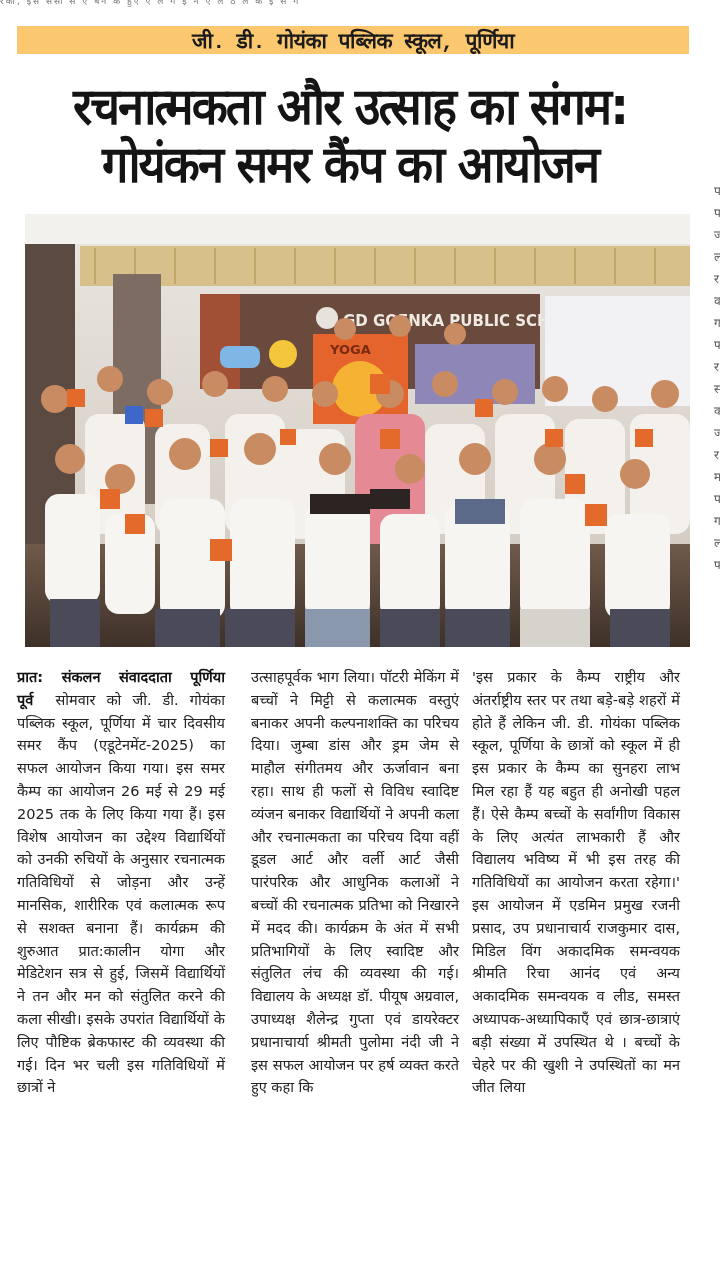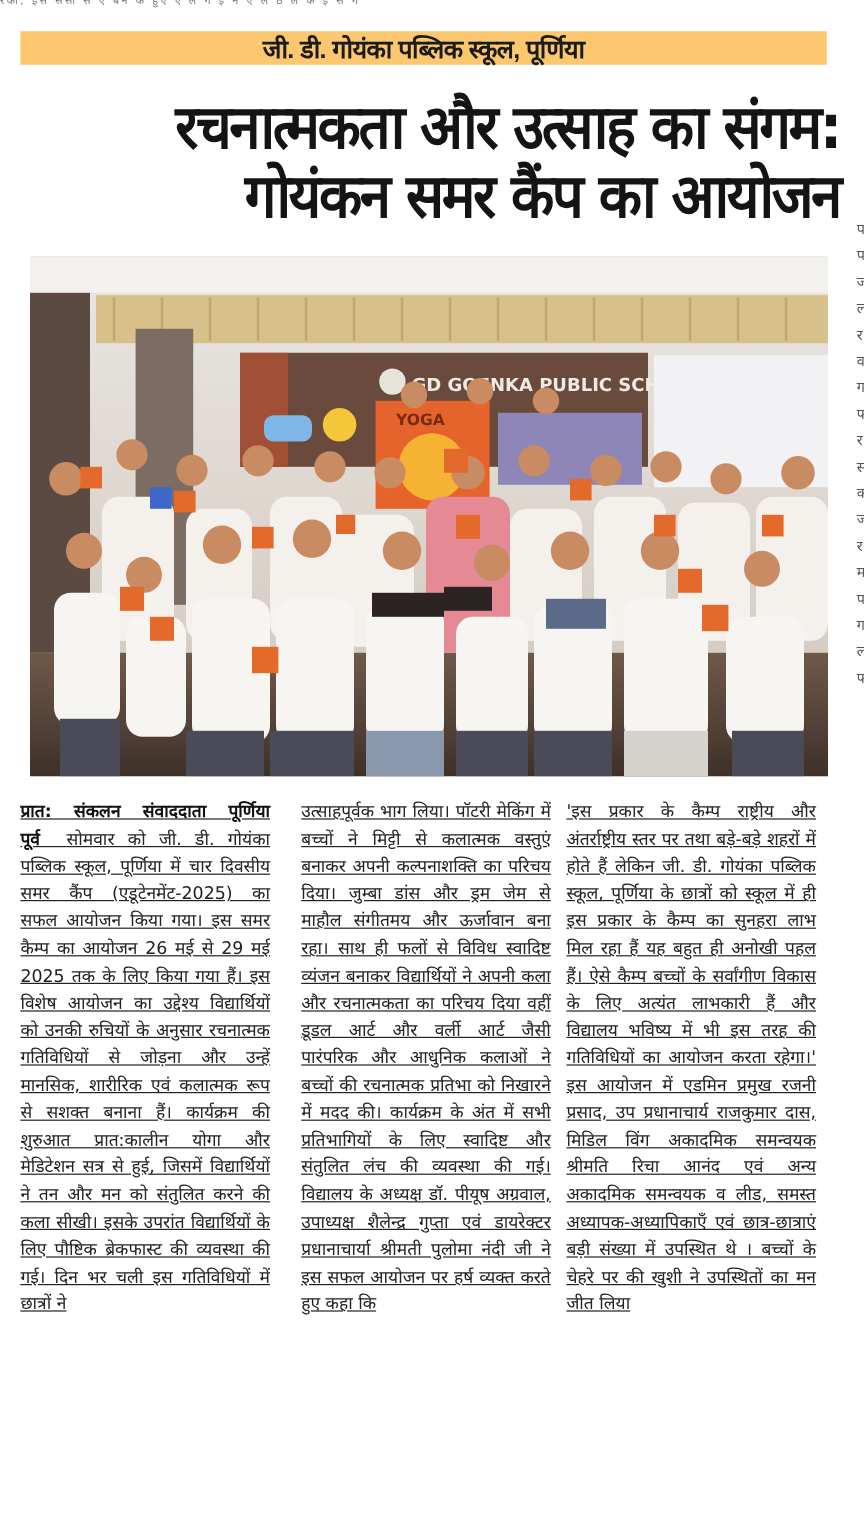--- a/index.html
+++ b/index.html
@@ -2,33 +2,33 @@
 <html><head>
 <meta charset="utf-8">
 <style>
   html, body { margin: 0; padding: 0; background: #ffffff; }
   body { width: 720px; height: 1267px; position: relative; overflow: hidden; font-family: "DejaVu Sans", sans-serif; color: #1a1a1a; }
 
   .top-strip { position: absolute; left: 0; top: 0; width: 597px; height: 8px; overflow: hidden; }
   .top-strip span { display: block; font-size: 9px; line-height: 6px; color: #777; white-space: nowrap; letter-spacing: 2px; margin-top: -2px; }
 
   .kicker { position: absolute; left: 17px; top: 26px; width: 672px; height: 28px; background: #fbc86f; display: flex; align-items: center; justify-content: center; }
-  .kicker span { font-family: Liberation Sans, sans-serif; font-weight: bold; font-size: 21px; color: #1b1b1b; letter-spacing: -0.5px; }
-
-  .headline { position: absolute; left: 20px; top: 78px; width: 680px; text-align: right; }
+  .kicker span { font-family: Liberation Mono, monospace; font-weight: bold; font-size: 21px; color: #1b1b1b; letter-spacing: -0.5px; }
+
+  .headline { position: absolute; left: 10px; top: 78px; width: 680px; text-align: center; }
   .headline .line { display: block; font-family: "DejaVu Sans", sans-serif; font-weight: bold; color: #141414; font-size: 47px; line-height: 58px; letter-spacing: -2px; transform: scaleY(1.08); white-space: nowrap; }
 
   .photo { position: absolute; left: 25px; top: 214px; width: 665px; height: 433px; overflow: hidden; background: #b49577; }
   .photo svg { display: block; }
 
   .col { position: absolute; top: 666px; font-family: "DejaVu Sans", sans-serif; font-size: 14.5px; line-height: 22.8px; color: #222; text-align: justify; text-align-last: left; }
   .col1 { left: 17px; width: 208px; }
   .col2 { left: 251px; width: 208px; }
   .col3 { left: 472px; width: 208px; }
-  .col p { margin: 0; text-decoration: underline; }
+  .col p { margin: 0; }
   .byline { font-weight: bold; color: #111; }
 
   .edge { position: absolute; left: 712px; top: 180px; width: 8px; height: 1080px; overflow: hidden; }
   .edge span { display: block; font-size: 12px; line-height: 22px; color: #555; margin-left: 2px; }
 </style>
 </head>
 <body>
 
 <div class="top-strip">
     <span>रकी, इस ससा स ए बन  के  हुए ए ल  ग  ई  न  ए  ल  ठ  ल  क  ई  स  ग</span>

